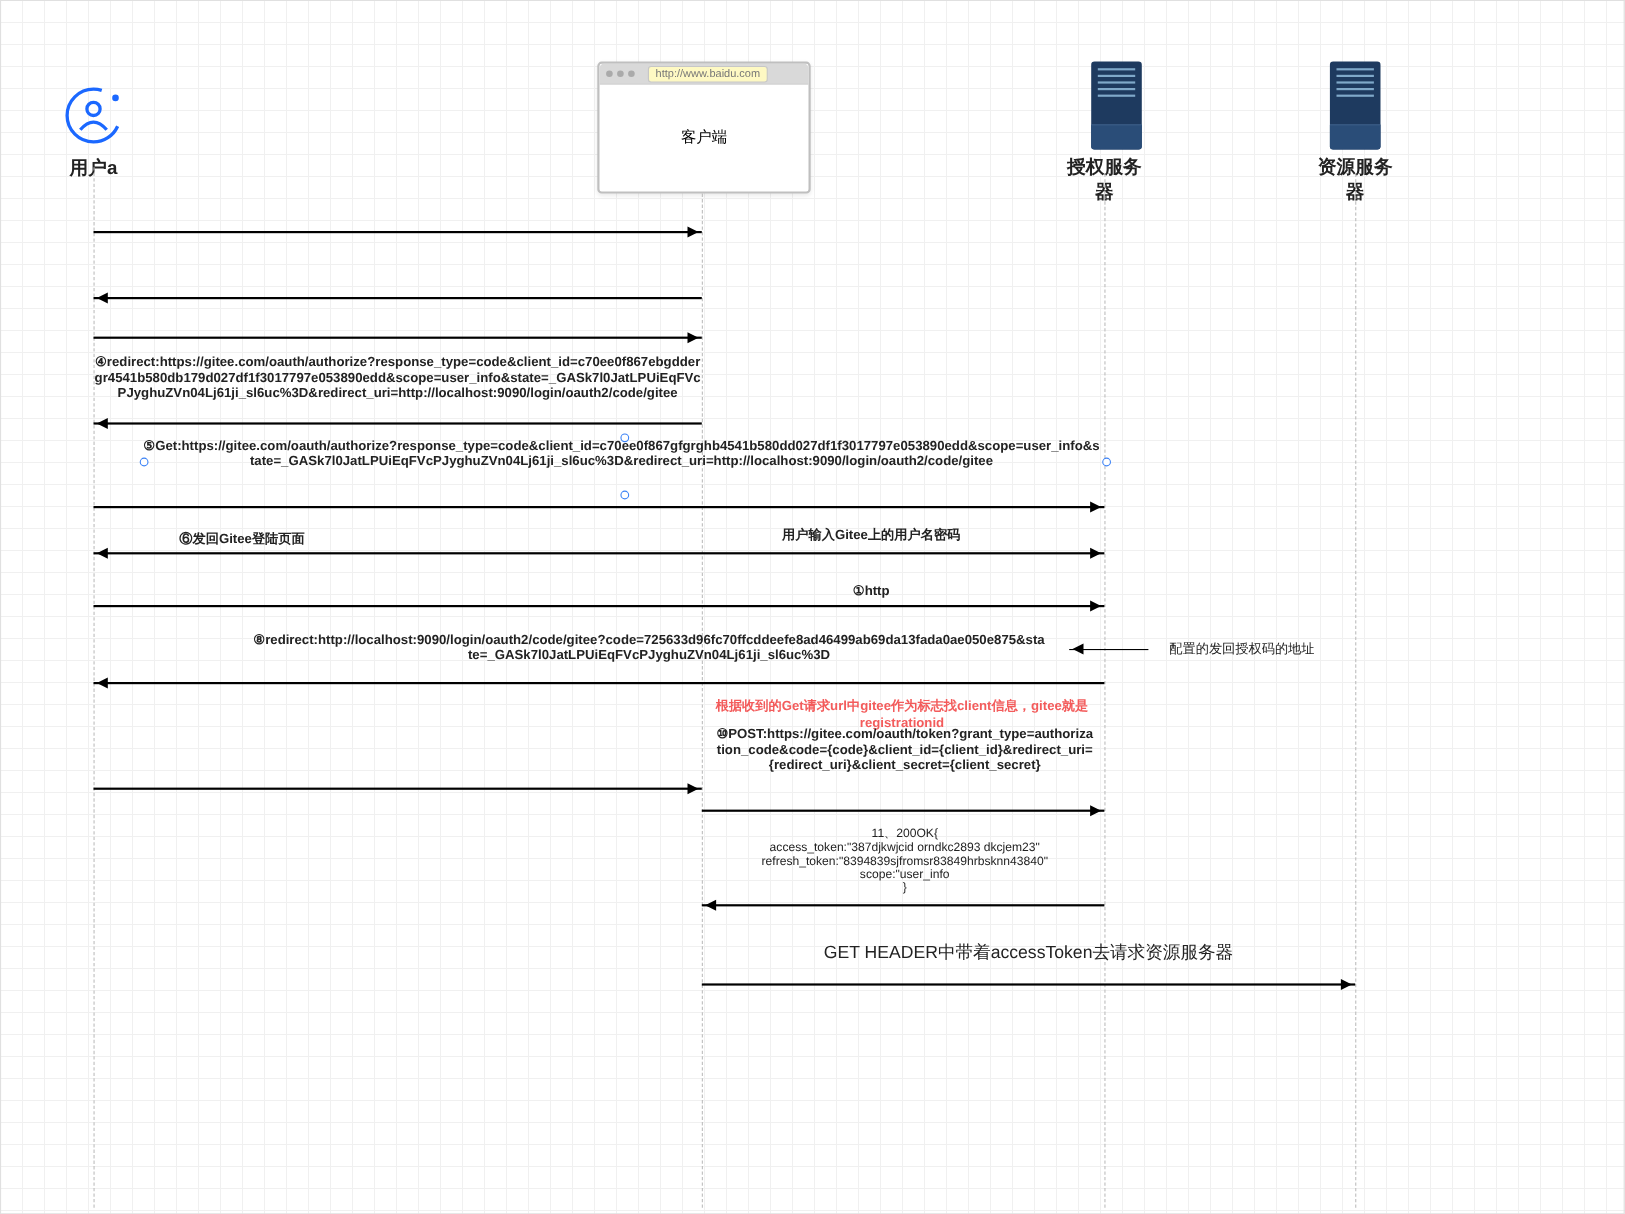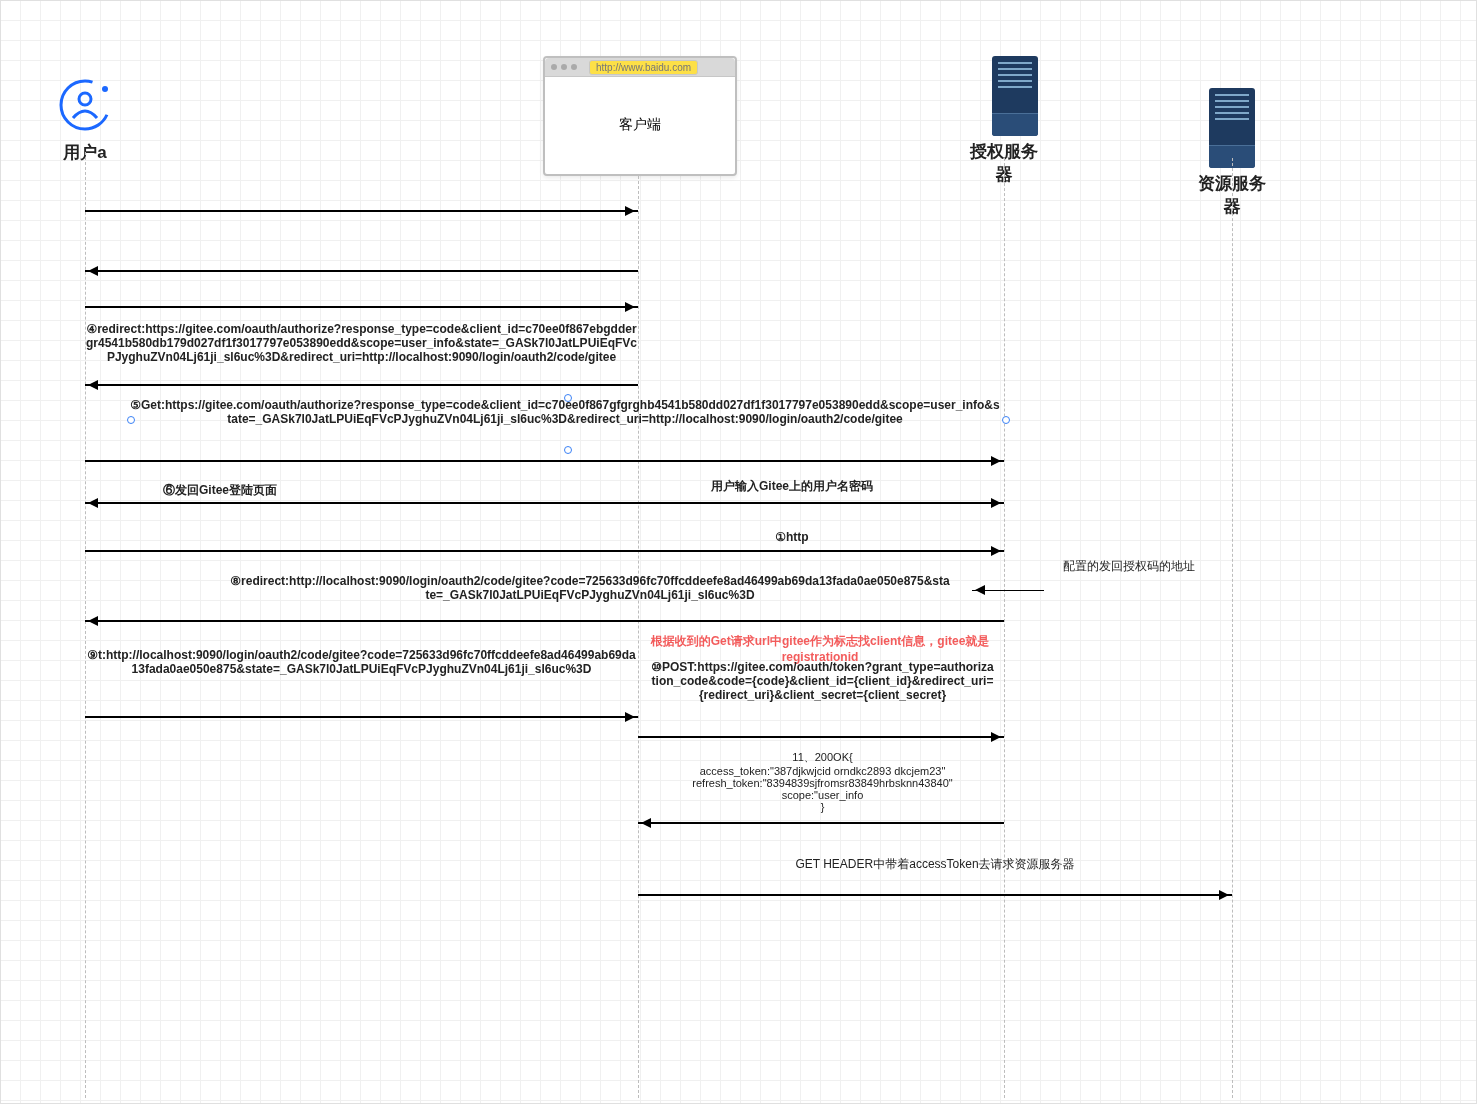--- a/index.html
+++ b/index.html
@@ -24,21 +24,21 @@
   .msg.red{color:#f35b5b;font-weight:bold;}
   .arrow{position:absolute;height:0;border-top:2px solid #000;}
   .arrow::after{content:"";position:absolute;top:-6px;border:5px solid transparent;}
   .arrow.right::after{right:-2px;border-left:10px solid #000;}
   .arrow.left::after{left:-2px;border-right:10px solid #000;}
   .arrow.both::before{content:"";position:absolute;top:-6px;left:-2px;border:5px solid transparent;border-right:10px solid #000;}
   .arrow.both::after{right:-2px;border-left:10px solid #000;}
   .browser{position:absolute;background:#fff;border:2px solid #bfbfbf;border-radius:4px;box-shadow:0 2px 4px rgba(0,0,0,.08);}
   .browser .bar{height:18px;background:#d9d9d9;border-bottom:1px solid #c7c7c7;border-radius:4px 4px 0 0;display:flex;align-items:center;padding:0 6px;gap:4px;}
   .browser .dot{width:6px;height:6px;border-radius:50%;background:#aaa;}
-  .browser .addr{margin-left:8px;background:#fde047;border:1px solid #c7c7c7;border-radius:3px;font-size:10px;padding:1px 6px;color:#777;}
+  .browser .addr{margin-left:8px;background:#fef9c3;border:1px solid #c7c7c7;border-radius:3px;font-size:10px;padding:1px 6px;color:#777;}
   .browser .body{display:flex;align-items:center;justify-content:center;height:calc(100% - 20px);font-size:14px;}
   .server{width:46px;height:80px;background:#1e3a5f;border-radius:3px;position:relative;margin:0 auto;}
   .server::before{content:"";position:absolute;left:6px;right:6px;top:6px;height:2px;background:#7fa8c9;box-shadow:0 6px 0 #7fa8c9,0 12px 0 #7fa8c9,0 18px 0 #7fa8c9,0 24px 0 #7fa8c9;}
   .server::after{content:"";position:absolute;left:0;right:0;bottom:0;height:22px;background:#2a4d78;border-top:1px solid #4a6f98;border-radius:0 0 3px 3px;}
   .bluehandle{position:absolute;width:6px;height:6px;border:1px solid #3b82f6;background:#fff;border-radius:50%;}
   svg.usericon{width:54px;height:54px;}
 </style>
 </head>
 <body>
 
@@ -62,21 +62,21 @@
       <span class="addr">http://www.baidu.com</span>
     </div>
     <div class="body">客户端</div>
   </div>
 
   <div class="actor" style="left:981px;top:56px;width:68px;">
     <div class="server"></div>
     <div class="lbl" style="margin-left:-12px;width:70px;">授权服务器</div>
   </div>
 
-  <div class="actor" style="left:1209px;top:56px;width:46px;margin-top:32px;">
+  <div class="actor" style="left:1209px;top:56px;width:46px;">
     <div class="server"></div>
     <div class="lbl" style="margin-left:-12px;width:70px;">资源服务器</div>
   </div>
 
   <div class="lifeline" style="left:85px;top:152px;height:946px;"></div>
   <div class="lifeline" style="left:638px;top:176px;height:922px;"></div>
   <div class="lifeline" style="left:1004px;top:158px;height:940px;"></div>
   <div class="lifeline" style="left:1232px;top:158px;height:940px;"></div>
 
   <div class="arrow right" style="left:85px;top:210px;width:553px;"></div>
@@ -99,32 +99,31 @@
   <div class="msg bold" style="left:580px;top:478px;width:424px;">用户输入Gitee上的用户名密码</div>
   <div class="arrow both" style="left:85px;top:502px;width:919px;"></div>
 
   <div class="msg bold" style="left:580px;top:530px;width:424px;">①http</div>
   <div class="arrow right" style="left:85px;top:550px;width:919px;"></div>
 
   <div class="msg bold" style="left:230px;top:574px;width:720px;word-break:break-all;">⑧redirect:http://localhost:9090/login/oauth2/code/gitee?code=725633d96fc70ffcddeefe8ad46499ab69da13fada0ae050e875&amp;state=_GASk7l0JatLPUiEqFVcPJyghuZVn04Lj61ji_sl6uc%3D</div>
   <div class="arrow left" style="left:85px;top:620px;width:919px;"></div>
 
   <div class="arrow left" style="left:972px;top:590px;width:72px;border-top-width:1px;"></div>
-  <div class="msg" style="left:1044px;top:558px;width:170px;">配置的发回授权码的地址</div>
+  <div class="msg" style="left:1044px;top:582px;width:170px;">配置的发回授权码的地址</div>
 
   <div class="msg red" style="left:640px;top:633px;width:360px;">根据收到的Get请求url中gitee作为标志找client信息，gitee就是registrationid</div>
-  <div class="msg bold" style="left:85px;top:648px;width:553px;word-break:break-all;">⑨t:http://localhost:9090/login/oauth2/code/gitee?code=725633d96fc70ffcddeefe8ad46499ab69da13fada0ae050e875&amp;state=_GASk7l0JatLPUiEqFVcPJyghuZVn04Lj61ji_sl6uc%3D</div>
   <div class="arrow right" style="left:85px;top:716px;width:553px;"></div>
 
   <div class="msg bold" style="left:650px;top:660px;width:345px;word-break:break-all;">⑩POST:https://gitee.com/oauth/token?grant_type=authorization_code&amp;code={code}&amp;client_id={client_id}&amp;redirect_uri={redirect_uri}&amp;client_secret={client_secret}</div>
   <div class="arrow right" style="left:638px;top:736px;width:366px;"></div>
 
   <div class="msg" style="left:650px;top:750px;width:345px;white-space:pre-line;font-size:11px;">11、200OK{
 access_token:"387djkwjcid orndkc2893 dkcjem23"
 refresh_token:"8394839sjfromsr83849hrbsknn43840"
 scope:"user_info
 }</div>
   <div class="arrow left" style="left:638px;top:822px;width:366px;"></div>
 
-  <div class="msg" style="left:638px;top:856px;width:594px;font-size:12px;">GET HEADER中带着accessToken去请求资源服务器</div>
+  <div class="msg" style="left:638px;top:856px;width:594px;font-size:16px;">GET HEADER中带着accessToken去请求资源服务器</div>
   <div class="arrow right" style="left:638px;top:894px;width:594px;"></div>
 
 </div>
 
 </body></html>

